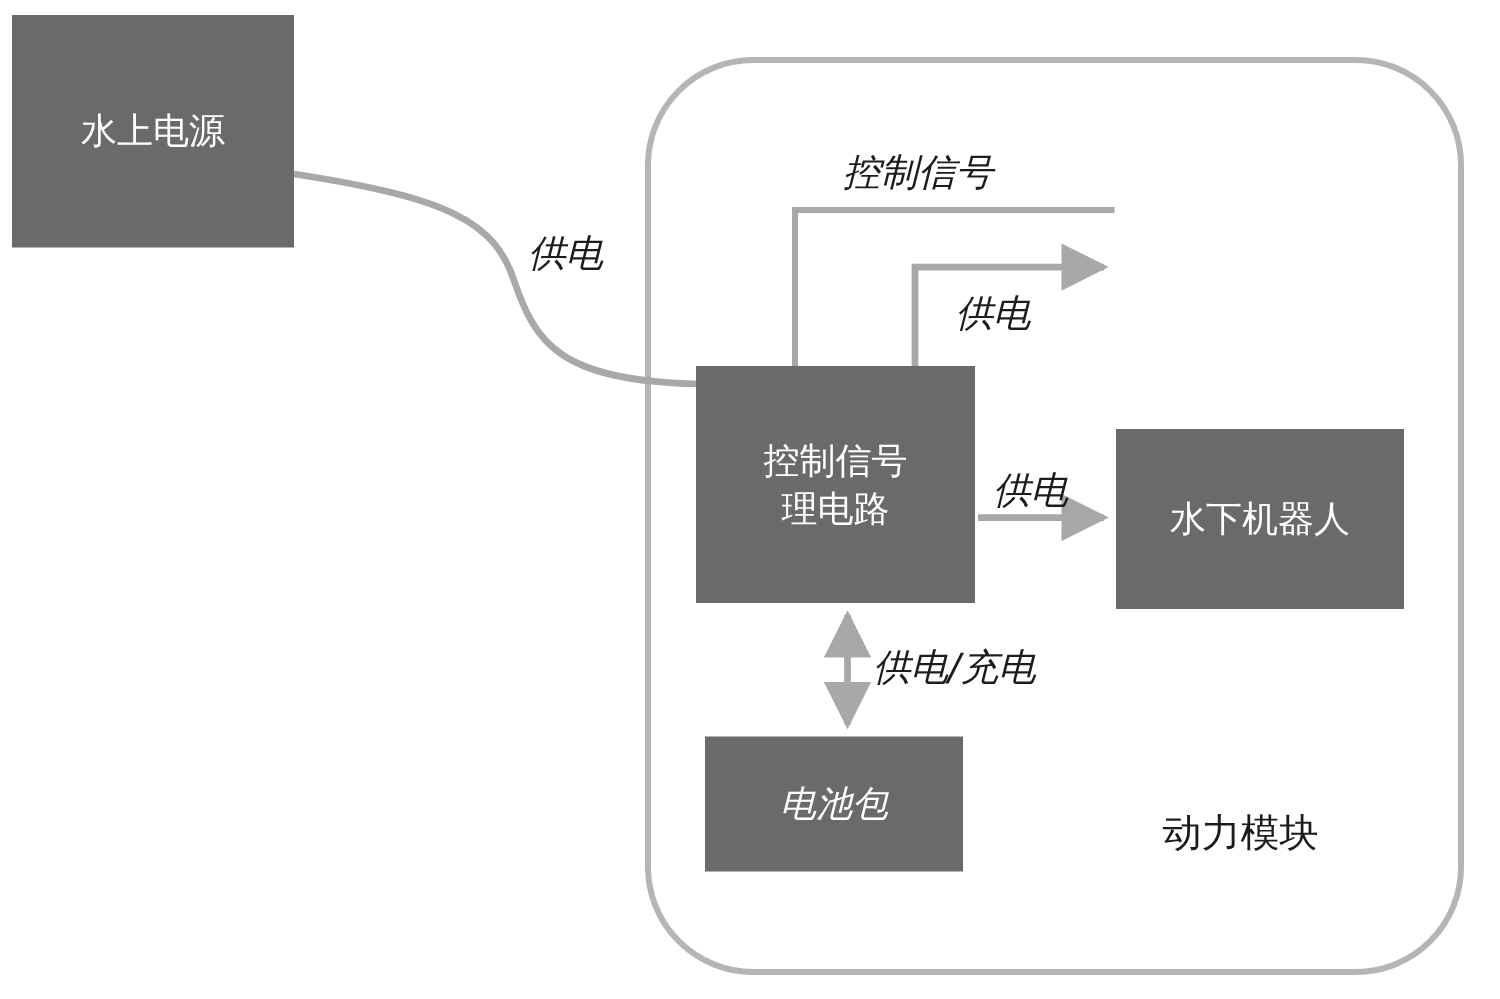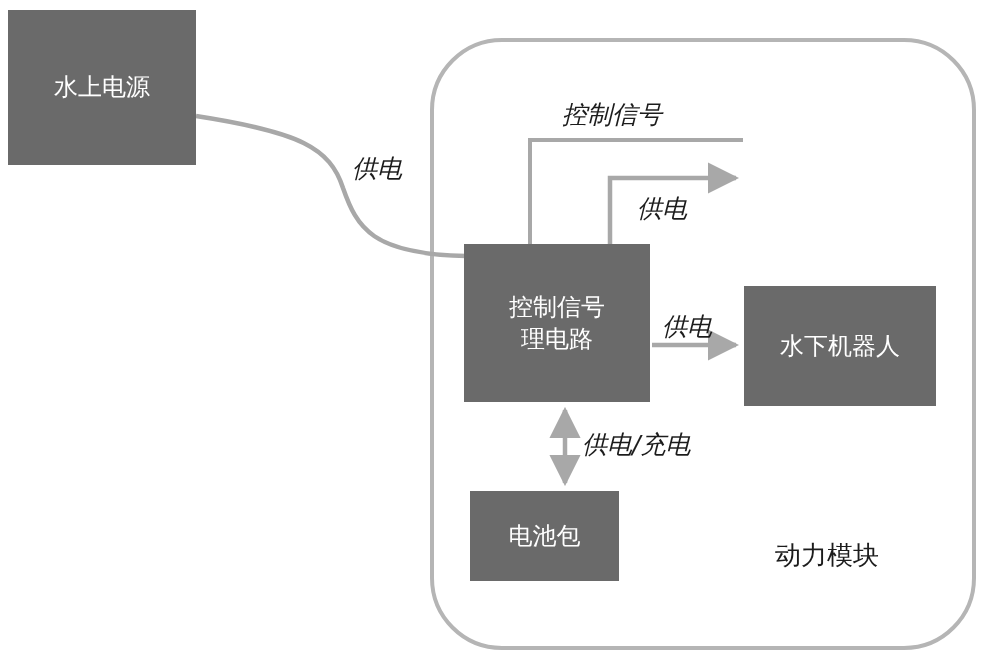--- a/index.html
+++ b/index.html
@@ -43,21 +43,21 @@
     text-align: center;
     font-size: 24px;
     line-height: 1.35;
     white-space: pre-line;
     box-sizing: border-box;
   }
   .node.surface   { left: 8px;   top: 10px;  width: 188px; height: 155px; }
   .node.signal    { left: 745px; top: 114px; width: 192px; height: 114px; }
   .node.mgmt      { left: 464px; top: 244px; width: 186px; height: 158px; }
   .node.motor     { left: 744px; top: 286px; width: 192px; height: 120px; }
-  .node.battery   { left: 470px; top: 491px; width: 149px; height: 90px; }
+  .node.battery   { left: 470px; top: 491px; width: 172px; height: 90px; font-style: italic; }
   .edge-label {
     position: absolute;
     color: #1c1c1c;
     font-size: 25px;
     white-space: nowrap;
     font-style: italic;
   }
   .lbl-supply-main       { left: 352px; top: 152px; }
   .lbl-control-signal    { left: 562px; top: 98px; }
   .lbl-supply-signal     { left: 637px; top: 192px; }

